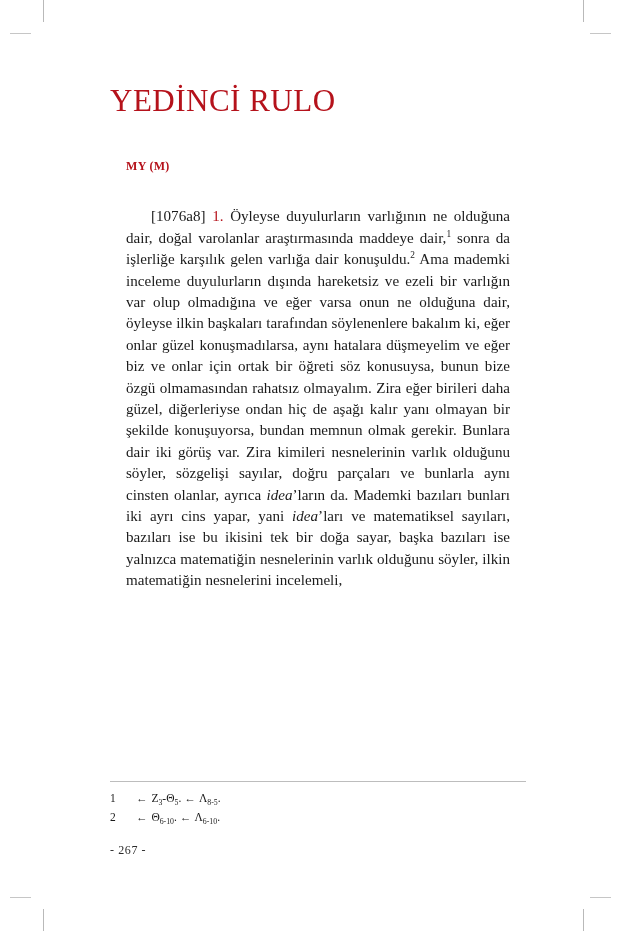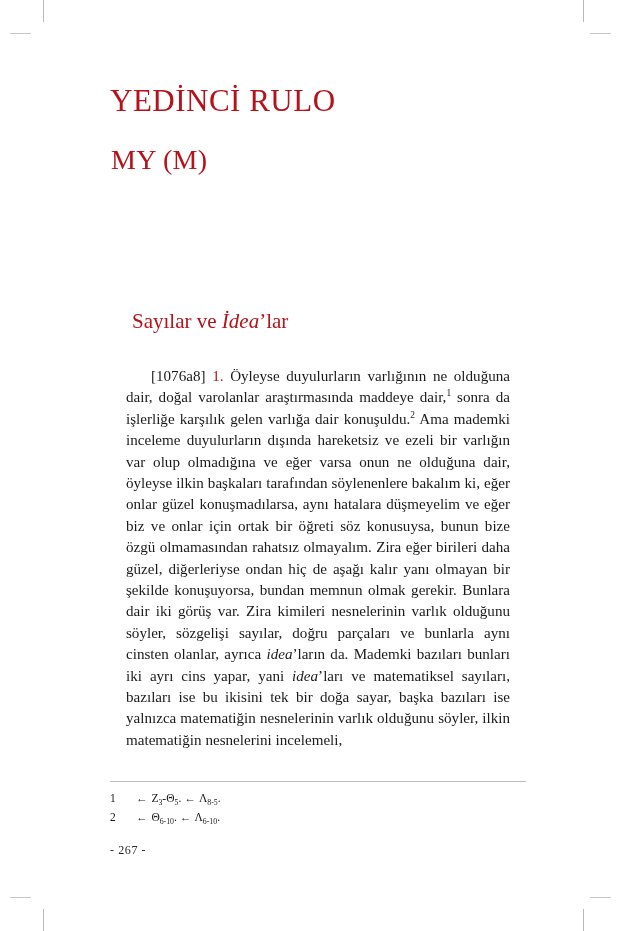--- a/index.html
+++ b/index.html
@@ -47,24 +47,24 @@
     margin: 0;
     padding-top: 84px;
     font-size: 31px;
     font-weight: normal;
     letter-spacing: 0.5px;
     color: #b5121b;
     line-height: 1.1;
   }
 
   .chapter-subtitle {
-    margin: 1px;
+    margin: 16px;
     padding-top: 26px;
-    font-size: 28px;
-    font-weight: normal;
+    font-size: 12px;
+    font-weight: bold;
     letter-spacing: 0.3px;
     color: #b5121b;
     line-height: 1.1;
   }
 
   .section-heading {
     margin: 0;
     padding-top: 133px;
     padding-left: 22px;
     font-size: 21px;
@@ -148,21 +148,20 @@
 <div class="crop-mark crop-h crop-tr-h"></div>
 <div class="crop-mark crop-h crop-bl-h"></div>
 <div class="crop-mark crop-h crop-br-h"></div>
 
 <div class="page">
 
   <h1 class="chapter-title">YEDİNCİ RULO</h1>
 
   <h2 class="chapter-subtitle">MY (M)</h2>
 
-  <h3 class="section-heading"><span>Sayılar ve </span><i>İdea</i><span>’lar</span></h3>
 
   <p class="body-text"><span>[1076a8]</span> <span class="marker-num">1.</span><span> Öyleyse duyulurların varlığının ne olduğuna dair, doğal varolanlar araştırmasında maddeye dair,</span><sup>1</sup><span> sonra da işlerliğe karşılık gelen varlığa dair konuşuldu.</span><sup>2</sup><span> Ama mademki inceleme duyulurların dışında hareketsiz ve ezeli bir varlığın var olup olmadığına ve eğer varsa onun ne olduğuna dair, öyleyse ilkin başkaları tarafından söylenenlere bakalım ki, eğer onlar güzel konuşmadılarsa, aynı hatalara düşmeyelim ve eğer biz ve onlar için ortak bir öğreti söz konusuysa, bunun bize özgü olmamasından rahatsız olmayalım. Zira eğer birileri daha güzel, diğerleriyse ondan hiç de aşağı kalır yanı olmayan bir şekilde konuşuyorsa, bundan memnun olmak gerekir. Bunlara dair iki görüş var. Zira kimileri nesnelerinin varlık olduğunu söyler, sözgelişi sayılar, doğru parçaları ve bunlarla aynı cinsten olanlar, ayrıca </span><i>idea</i><span>’ların da. Mademki bazıları bunları iki ayrı cins yapar, yani </span><i>idea</i><span>’ları ve matematiksel sayıları, bazıları ise bu ikisini tek bir doğa sayar, başka bazıları ise yalnızca matematiğin nesnelerinin varlık olduğunu söyler, ilkin matematiğin nesnelerini incelemeli,</span></p>
 
   <div class="footnote-rule"></div>
 
   <div class="footnotes">
 
     <div class="footnote-row">
       <span class="fn-num">1</span>
       <span class="fn-body"><span class="fn-arrow">←</span> <span>Z</span><sub>3</sub><span>-</span><span>Θ</span><sub>5</sub><span>.</span> <span class="fn-arrow">←</span> <span>Λ</span><sub>8-5</sub><span>.</span></span>

